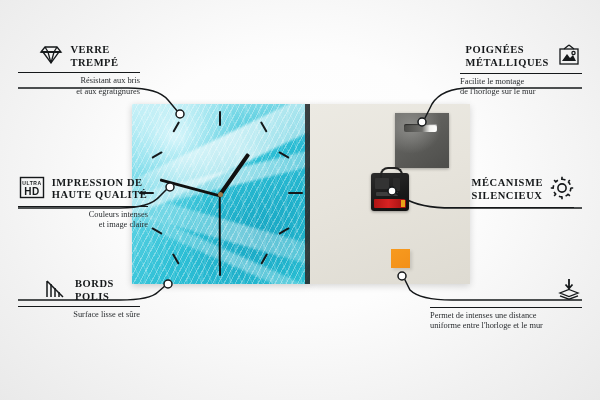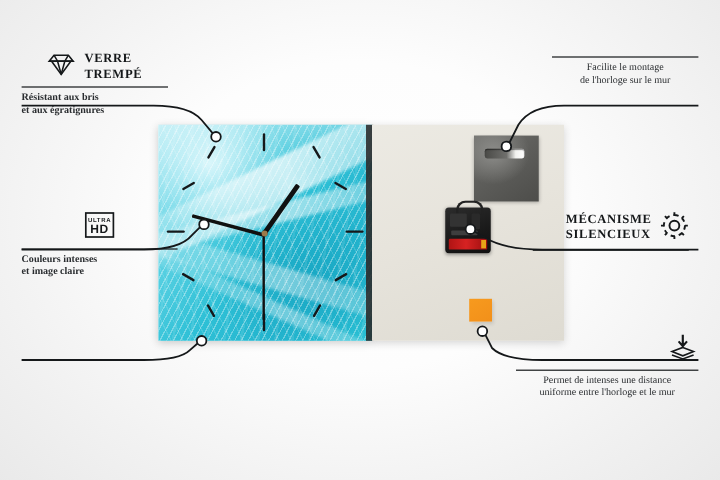--- a/index.html
+++ b/index.html
@@ -98,23 +98,23 @@
     display:flex;align-items:center;gap:7px;
     font-weight:bold;font-size:10.5px;letter-spacing:.55px;color:#15181a;
     text-transform:uppercase;line-height:12.5px;
   }
   .c-head .txt{white-space:pre-line;}
   .rule{height:1.15px;background:#15181a;margin-top:3px;}
   .c-sub{
     font-size:8.4px;color:#2a2d30;line-height:10.4px;margin-top:3px;white-space:pre-line;
   }
   .left .c-head{justify-content:center;}
-  .left .c-sub{text-align:left;font-weight:bold;}
+  .left .c-sub{text-align:right;}
   .right .c-head{justify-content:flex-end;}
-  .right .c-sub{text-align:center;}
+  .right .c-sub{text-align:left;}
   .ico{flex:0 0 auto;display:block;}
 
   svg.leader{position:absolute;left:0;top:0;width:600px;height:400px;pointer-events:none;}
 </style>
 </head>
 <body>
 
 <div id="stage">
 
   <div class="photo clock-panel">
@@ -199,28 +199,56 @@
 
   <div class="callout left" style="left:18px;top:176px;width:130px;">
     <div class="c-head">
       <span class="ico">
         <svg width="26" height="23" viewBox="0 0 26 23">
           <rect x="1.5" y="1.5" width="23" height="20" fill="none" stroke="#15181a" stroke-width="1.4"></rect>
           <text x="13" y="9" font-family="Liberation Sans, sans-serif" font-size="5" font-weight="bold" fill="#15181a" text-anchor="middle">ultra</text>
           <text x="13" y="18.5" font-family="Liberation Sans, sans-serif" font-size="10" font-weight="bold" fill="#15181a" text-anchor="middle">HD</text>
         </svg>
       </span>
+      <span class="txt">IMPRESSION DE
+HAUTE QUALITÉ</span>
     </div>
     <div class="rule"></div>
     <div class="c-sub">Couleurs intenses
 et image claire</div>
   </div>
 
+  <div class="callout left" style="left:18px;top:278px;width:122px;">
+    <div class="c-head">
+      <span class="ico">
+        <svg width="24" height="20" viewBox="0 0 24 20" stroke="#15181a" stroke-width="1.5" fill="none">
+          <path d="M3,2 L3,18 M3,2 L19,18"></path>
+          <path d="M7,5 L7,18 M11,9 L11,18 M15,13 L15,18"></path>
+        </svg>
+      </span>
+      <span class="txt">BORDS
+POLIS</span>
+    </div>
+    <div class="rule"></div>
+    <div class="c-sub">Surface lisse et sûre</div>
+  </div>
 
   <div class="callout right" style="left:460px;top:44px;width:122px;">
+    <div class="c-head">
+      <span class="txt">POIGNÉES
+MÉTALLIQUES</span>
+      <span class="ico">
+        <svg width="26" height="22" viewBox="0 0 26 22" fill="none" stroke="#15181a" stroke-width="1.3">
+          <path d="M13,1 L8,5 M13,1 L18,5"></path>
+          <rect x="4" y="5" width="18" height="15"></rect>
+          <path d="M6,17 L11,10 L14,14 L17,11 L20,17 Z" fill="#15181a" stroke="none"></path>
+          <circle cx="17.5" cy="9" r="1.6"></circle>
+        </svg>
+      </span>
+    </div>
     <div class="rule"></div>
     <div class="c-sub">Facilite le montage
 de l'horloge sur le mur</div>
   </div>
 
   <div class="callout right" style="left:444px;top:176px;width:130px;">
     <div class="c-head">
       <span class="txt">MÉCANISME
 SILENCIEUX</span>
       <span class="ico">

